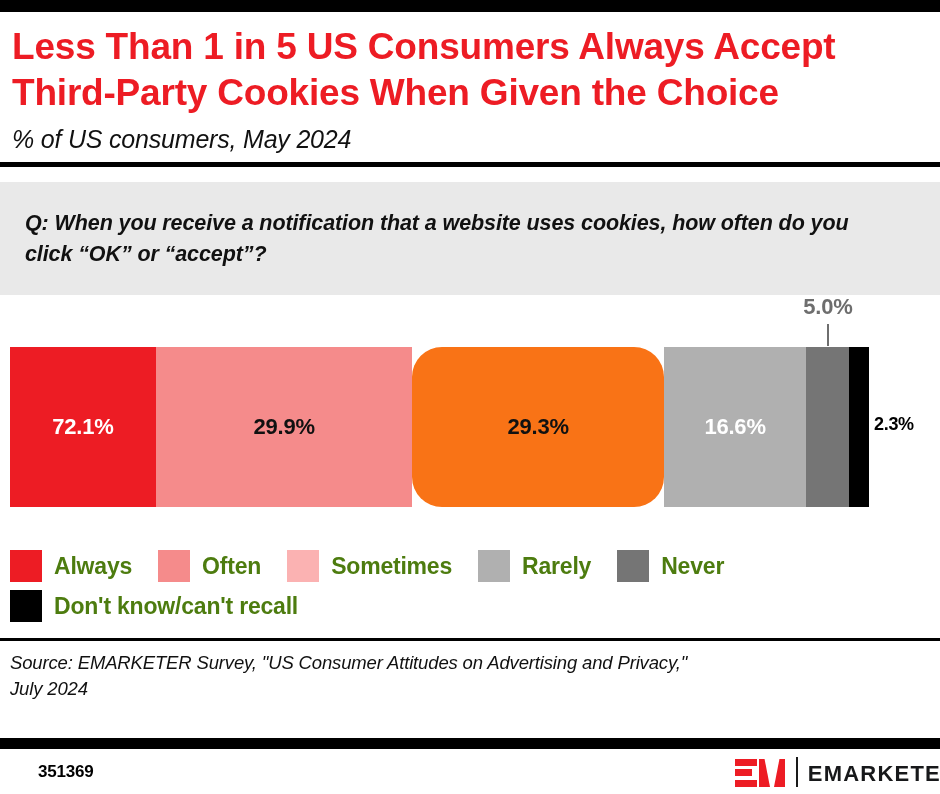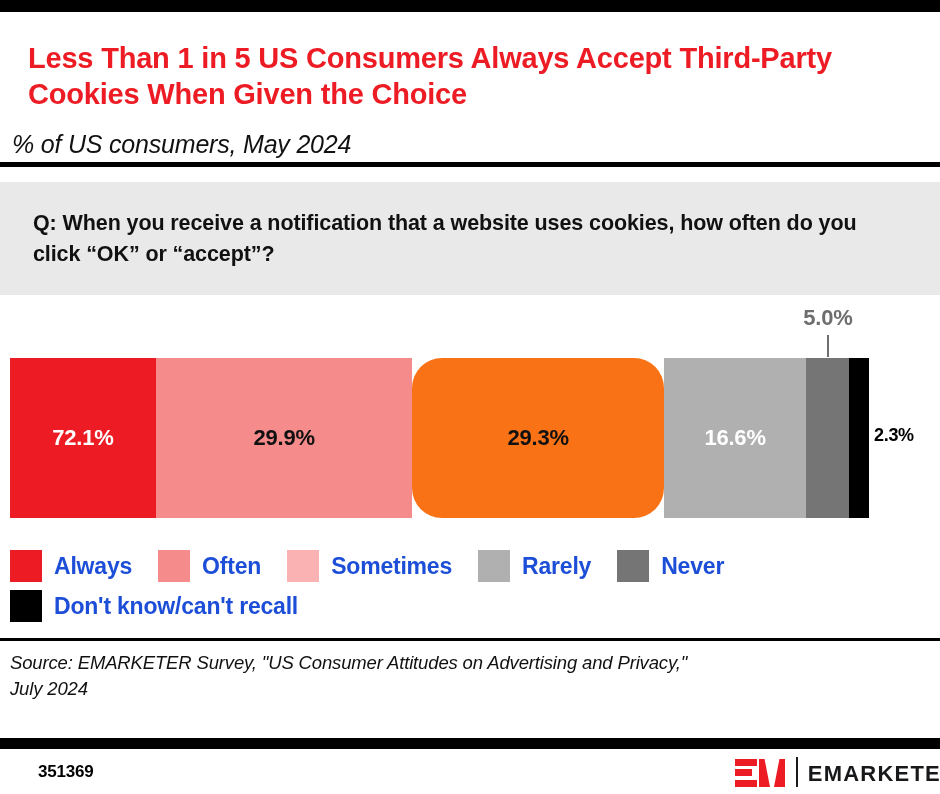--- a/index.html
+++ b/index.html
@@ -34,25 +34,25 @@
   
   .header {
     position: absolute;
     left: 0; top: 12px;
     width: 940px;
     padding: 12px 12px 0 12px;
     box-sizing: border-box;
   }
   .title {
     color: #ed1c24;
-    font-size: 29px;
+    font-size: 37px;
     font-weight: bold;
     line-height: 1.25;
     letter-spacing: -0.2px;
-    margin: 16px;
+    margin: 0;
   }
   .subtitle {
     color: #111111;
     font-size: 25px;
     font-style: italic;
     font-weight: normal;
     line-height: 1.2;
     margin: 7px 0 0 0;
     letter-spacing: -0.2px;
   }
@@ -70,33 +70,34 @@
     position: absolute;
     left: 0; top: 182px;
     width: 940px;
     height: 113px;
     background: #e9e9e9;
     box-sizing: border-box;
     display: flex;
     align-items: center;
   }
   .question-text {
-    margin: 8px;
+    margin: 0;
     padding: 0 44px 0 25px;
     font-size: 21.5px;
     font-weight: bold;
     color: #111111;
     line-height: 1.42;
     letter-spacing: -0.1px;
+    font-style: italic;
   }
 
   
   .chart {
     position: absolute;
-    left: 0; top: 295px;
+    left: 0; top: 284px;
     width: 940px;
     height: 245px;
   }
   .bar-wrap {
     position: absolute;
     left: 10px;
     top: 63px;
     width: 859px;
     height: 160px;
     display: flex;
@@ -172,21 +173,21 @@
   }
   .swatch {
     width: 32px;
     height: 32px;
     flex: 0 0 32px;
     margin-right: 12px;
   }
   .legend-label {
     font-size: 23px;
     font-weight: bold;
-    color: #1d4ed8;
+    color: #4d7c0f;
     letter-spacing: -0.2px;
     white-space: nowrap;
   }
 
   
   .rule-notes {
     position: absolute;
     left: 0; top: 638px;
     width: 940px;
     height: 3px;

